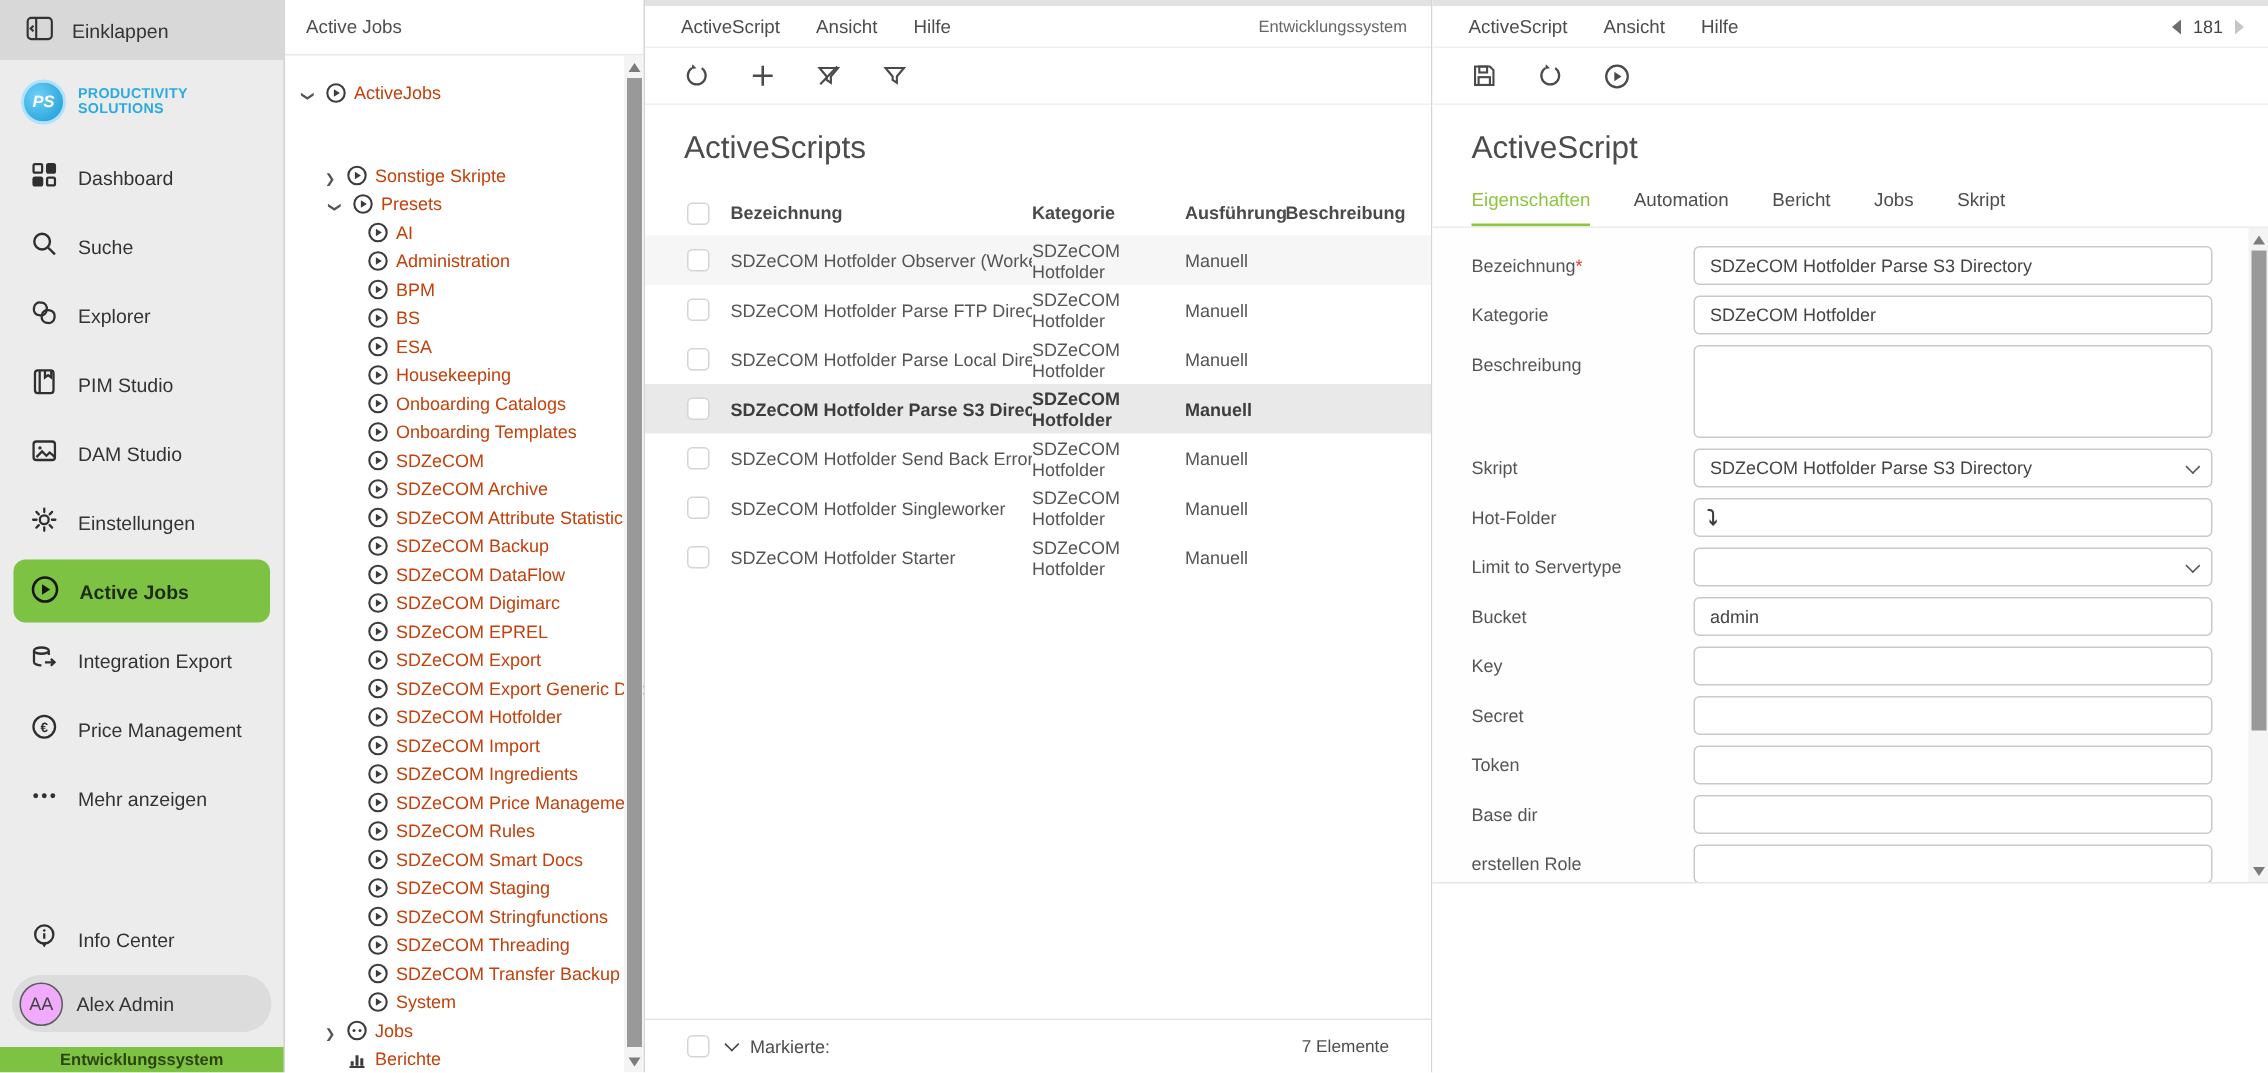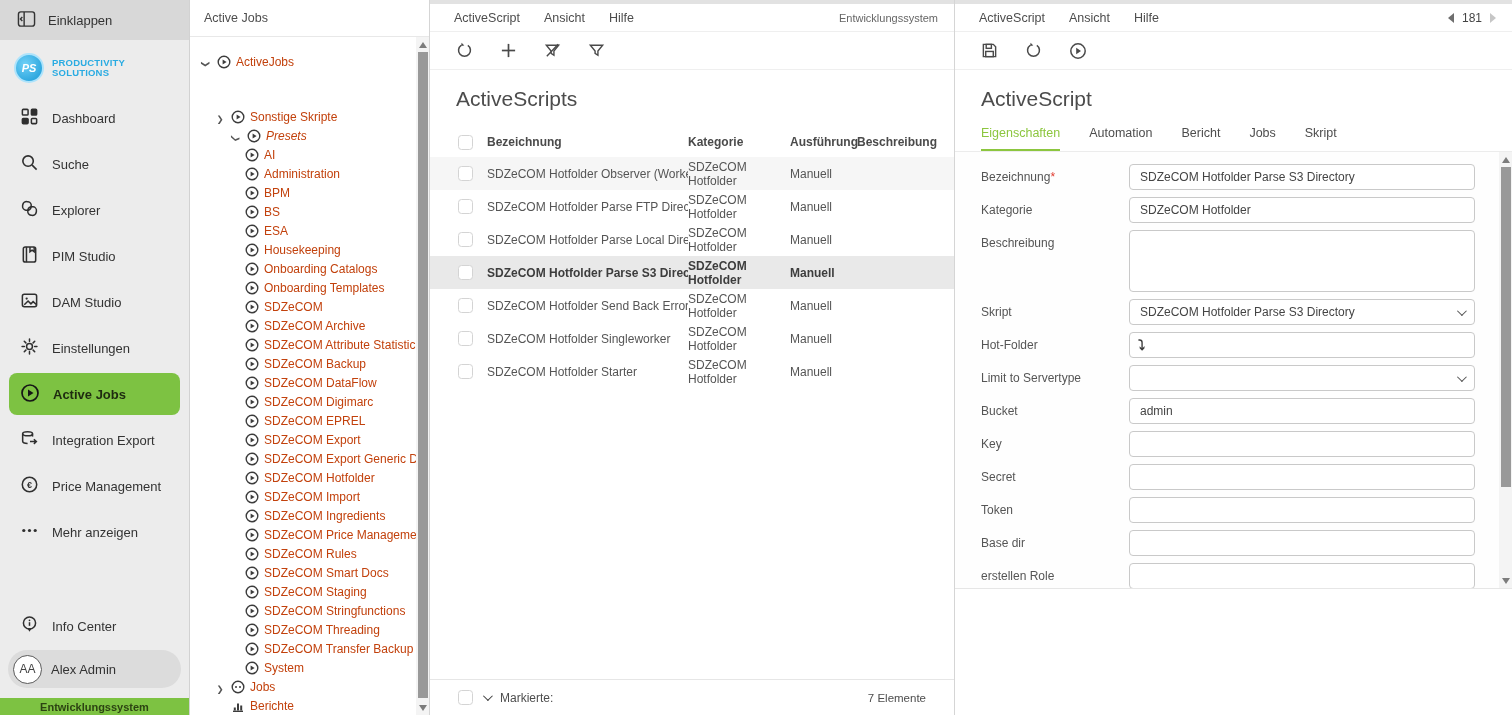--- a/index.html
+++ b/index.html
@@ -20,21 +20,21 @@
     line-height:1.1; letter-spacing:.2px; }
   .menu { display:flex; flex-direction:column; }
   .menu-item { height:46px; display:flex; align-items:center; gap:13px; padding-left:20px;
     font-size:13px; color:#333; cursor:pointer; }
   .menu-item svg { flex:0 0 auto; }
   .menu-item.active { background:#7dc242; margin:2px 9px; height:42px; border-radius:8px;
     padding-left:11px; font-weight:bold; color:#1e2b10; }
   .side-spacer { flex:1; }
   .user-pill { margin:4px 8px 10px 8px; background:#dcdcdc; border-radius:20px; height:38px;
     display:flex; align-items:center; gap:9px; padding-left:5px; cursor:pointer; }
-  .avatar { width:29px; height:29px; border-radius:50%; border:1.5px solid #5a5a5a; background:#ffffff;
+  .avatar { width:29px; height:29px; border-radius:50%; border:1.5px solid #5a5a5a; background:#f0abfc;
     display:flex; align-items:center; justify-content:center; font-size:12px; color:#444; }
   .user-name { font-size:13px; color:#333; }
   .env-footer { height:17px; background:#7dc242; display:flex; align-items:center; justify-content:center;
     font-size:11px; font-weight:bold; color:#2c4312; }
 
   
   .tree-panel { width:240px; min-width:240px; background:#fff; border-right:1px solid #d5d5d5;
     display:flex; flex-direction:column; }
   .tree-header { height:37px; display:flex; align-items:center; padding-left:14px; font-size:12.5px;
     color:#4d4d4d; border-bottom:1px solid #e8e8e8; }
@@ -281,21 +281,21 @@
         <div class="tree-row" style="padding-left: 24px; margin-top: 36px;">
           <span class="chev collapsed"></span>
           <span class="tree-ic">
             <svg width="14" height="14" viewBox="0 0 14 14">
               <circle cx="7" cy="7" r="5.8" fill="none" stroke="#3c3c3c" stroke-width="1.4"></circle>
               <path d="M5.6 4.5 L9.6 7 L5.6 9.5 Z" fill="#3c3c3c"></path>
             </svg>
           </span>
           <span>Sonstige Skripte</span>
         </div>
-        <div class="tree-row" style="padding-left: 40px; font-style: italic;">
+        <div class="tree-row" style="padding-left: 28px;">
           <span class="chev expanded"></span>
           <span class="tree-ic">
             <svg width="14" height="14" viewBox="0 0 14 14">
               <circle cx="7" cy="7" r="5.8" fill="none" stroke="#3c3c3c" stroke-width="1.4"></circle>
               <path d="M5.6 4.5 L9.6 7 L5.6 9.5 Z" fill="#3c3c3c"></path>
             </svg>
           </span>
           <span>Presets</span>
         </div>
         <div class="tree-row" style="padding-left: 38px;">

